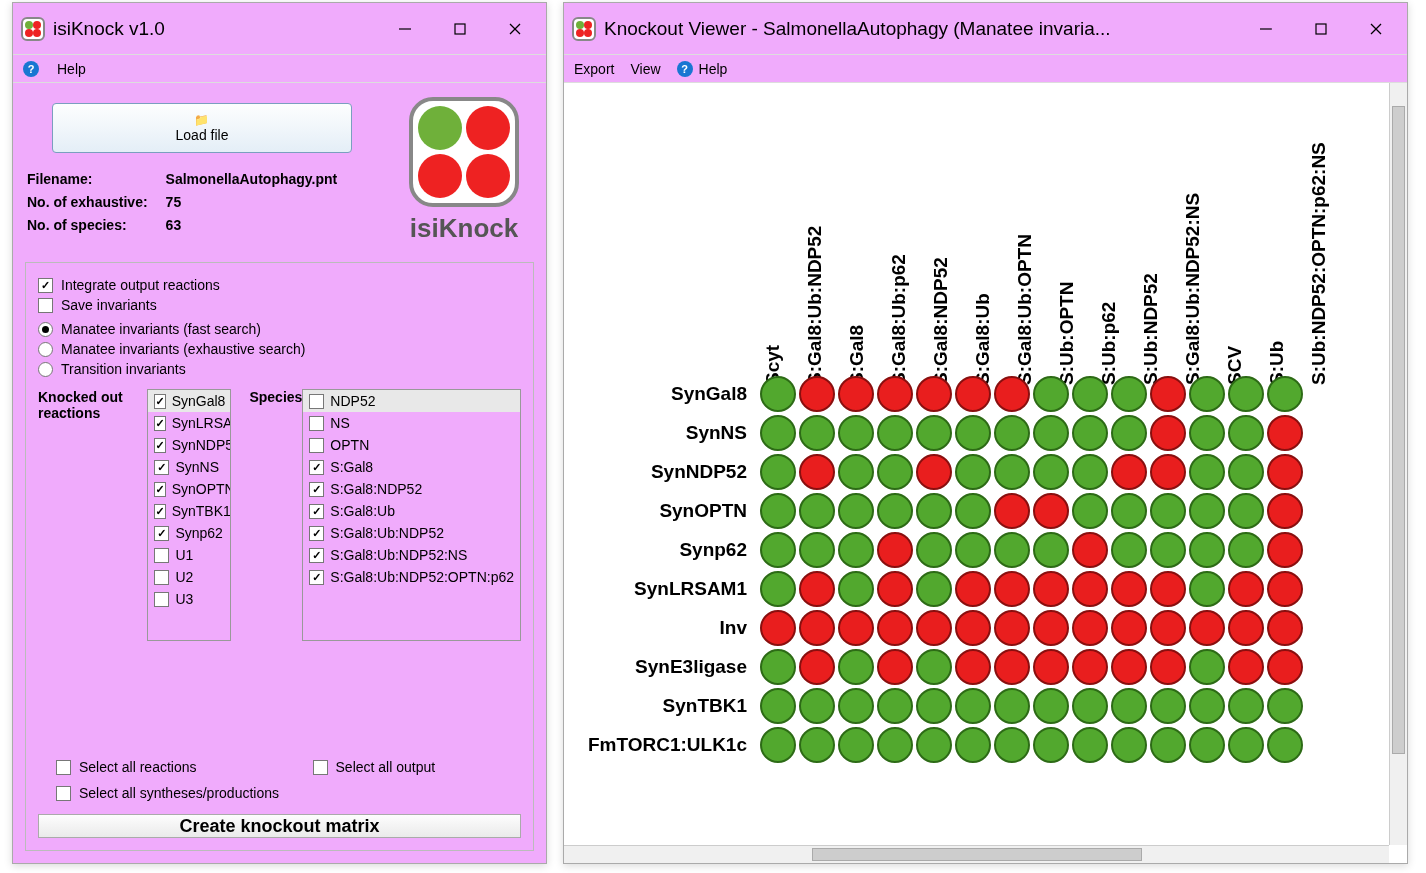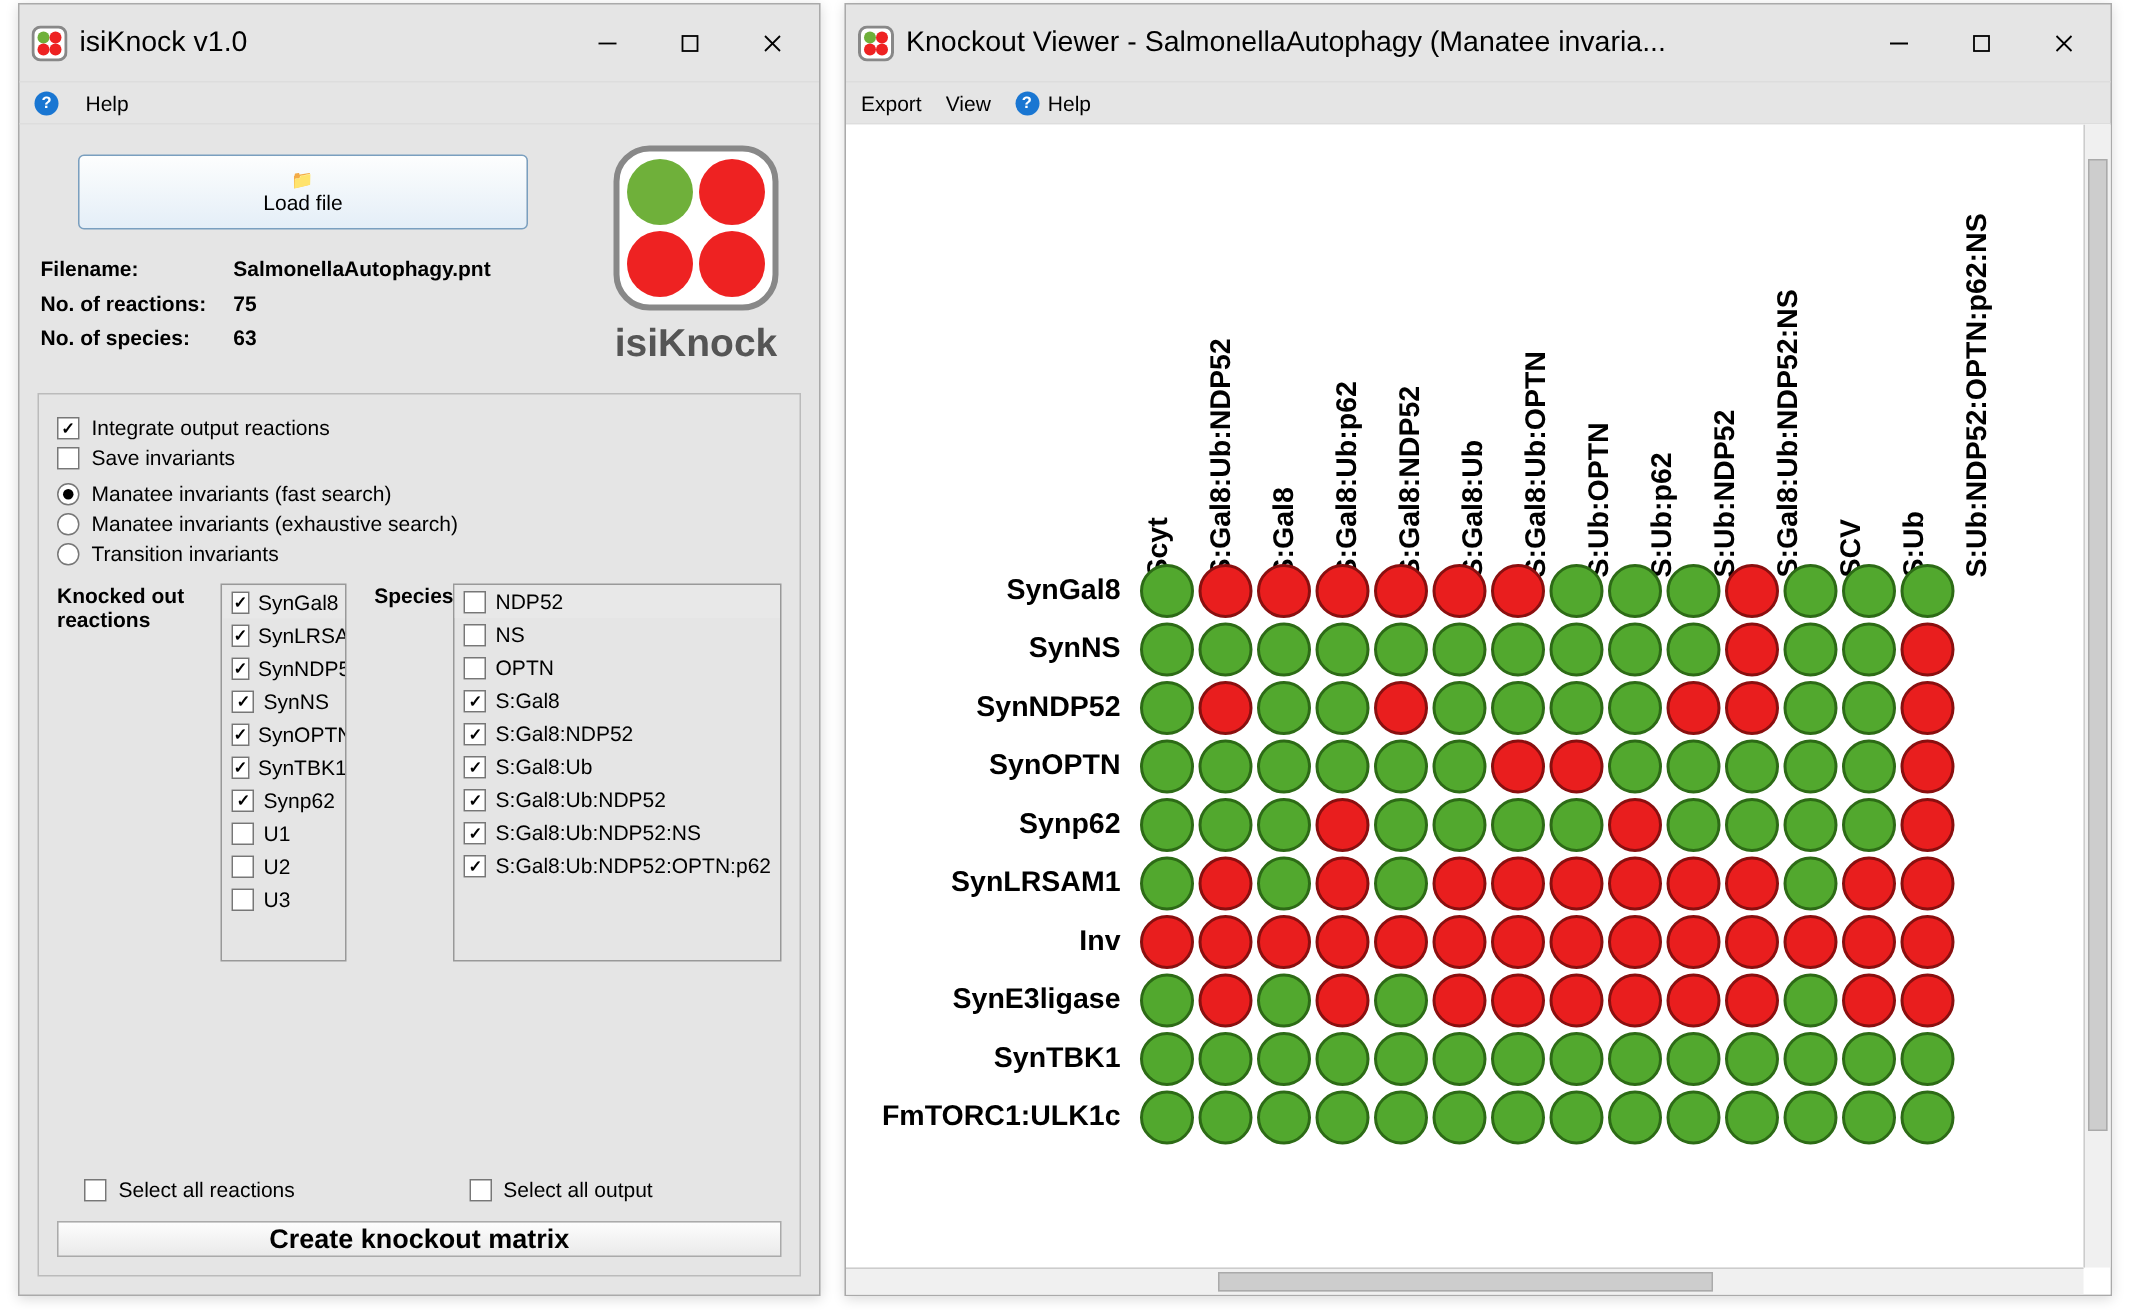--- a/index.html
+++ b/index.html
@@ -1,17 +1,17 @@
 <!DOCTYPE html>
 <html><head>
 <meta charset="utf-8">
 <style>
 * { box-sizing: border-box; margin: 0; padding: 0; }
 body { font-family: "Segoe UI", Tahoma, sans-serif; font-size: 13px; background: #fff; width: 1426px; height: 873px; position: relative; color: #000; }
-.window { position: absolute; border: 1px solid #aaa; background: #e5e5e5; display: flex; flex-direction: column; box-shadow: 0 2px 8px rgba(0,0,0,0.15); }
+.window { position: absolute; border: 1px solid #aaa; background: #f0abfc; display: flex; flex-direction: column; box-shadow: 0 2px 8px rgba(0,0,0,0.15); }
 .w1 { left: 12px; top: 2px; width: 535px; height: 862px; }
 .w2 { left: 563px; top: 2px; width: 845px; height: 862px; }
 .titlebar { height: 52px; display: flex; align-items: center; padding: 0 4px 0 8px; border-bottom: 1px solid #ddd; }
 .titlebar .icon { width: 24px; height: 24px; margin-right: 8px; }
 .titlebar .title { font-size: 19px; font-weight: 400; flex: 1; white-space: nowrap; overflow: hidden; text-overflow: ellipsis; }
 .winbtns { display: flex; gap: 0; margin-left: auto; }
 .winbtn { width: 55px; height: 40px; display: flex; align-items: center; justify-content: center; font-size: 18px; cursor: default; }
 .winbtn svg { width: 14px; height: 14px; }
 .menubar { height: 28px; display: flex; align-items: center; gap: 16px; padding: 0 10px; border-bottom: 1px solid #ddd; font-size: 14px; }
 .menubar .help-icon { width: 16px; height: 16px; border-radius: 50%; background: #1976d2; color: #fff; display: inline-flex; align-items: center; justify-content: center; font-size: 11px; font-weight: bold; margin-right: 2px; }
@@ -108,21 +108,21 @@
           <span class="folder-icon">📁</span>
           <span>Load file</span>
         </div>
         <table class="info-table">
           <tbody>
               <tr>
                 <td>Filename:</td>
                 <td>SalmonellaAutophagy.pnt</td>
               </tr>
           <tr>
-                <td>No. of reactions:</td>
+                <td>No. of exhaustive:</td>
                 <td>75</td>
               </tr>
           <tr>
                 <td>No. of species:</td>
                 <td>63</td>
               </tr>
         </tbody>
           </table>
       </div>
       <div class="logo">
@@ -254,20 +254,24 @@
       <div class="below-checks" id="below-checks">
           <div style="display: flex; gap: 80px;">
             <div class="check-row">
               <span class="chk "></span>
               <span>Select all reactions</span>
             </div>
             <div class="check-row">
               <span class="chk "></span>
               <span>Select all output</span>
             </div>
+          </div>
+          <div class="check-row">
+            <span class="chk "></span>
+            <span>Select all syntheses/productions</span>
           </div>
         </div>
 
       <div class="create-btn">
         <span>Create knockout matrix</span>
       </div>
     </div>
   </div>
 </div>
 

